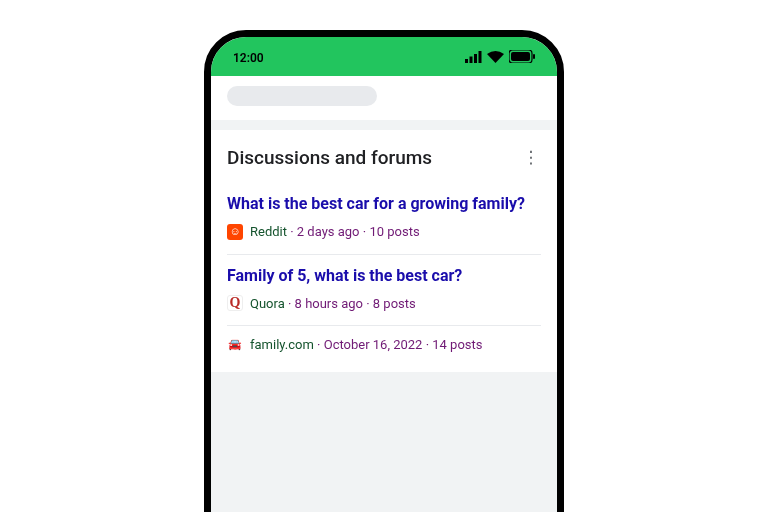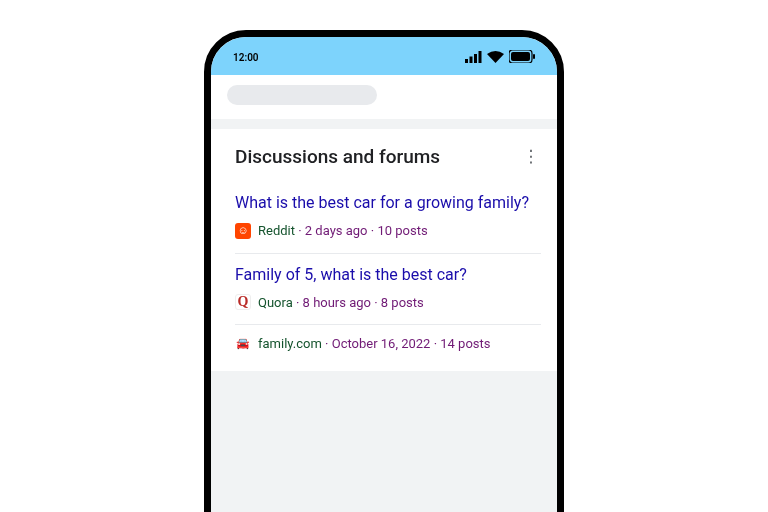--- a/index.html
+++ b/index.html
@@ -21,23 +21,23 @@
       border-radius: 42px;
       background: #f1f3f4;
       overflow: hidden;
       position: relative;
     }
     .status-bar {
       display: flex;
       justify-content: space-between;
       align-items: center;
       padding: 13px 22px 10px 22px;
-      background: #7dd3fc;
+      background: #22c55e;
       font-weight: 600;
-      font-size: 10px;
+      font-size: 12px;
     }
     .status-right {
       display: flex;
       gap: 5px;
       align-items: center;
     }
     .signal-icon, .wifi-icon, .battery-icon {
       display: inline-block;
     }
     .skeleton-bar {
@@ -49,21 +49,21 @@
       height: 20px;
       background: #e8eaed;
       border-radius: 10px;
     }
     .spacer {
       height: 10px;
       background: #f1f3f4;
     }
     .card {
       background: #fff;
-      padding: 16px 16px 6px 24px;
+      padding: 16px 16px 6px 16px;
     }
     .card-header {
       display: flex;
       justify-content: space-between;
       align-items: center;
       margin-bottom: 14px;
     }
     .card-title {
       font-size: 19px;
       font-weight: 500;
@@ -83,21 +83,21 @@
     }
     .item:last-child {
       border-bottom: none;
     }
     .item-title {
       color: #1a0dab;
       font-size: 16px;
       line-height: 1.35;
       margin-bottom: 9px;
       cursor: pointer;
-      font-weight: 400;
+      font-weight: 700;
     }
     .item-meta {
       display: flex;
       align-items: center;
       gap: 7px;
       font-size: 13px;
       color: #70757a;
     }
     .favicon {
       width: 16px;

